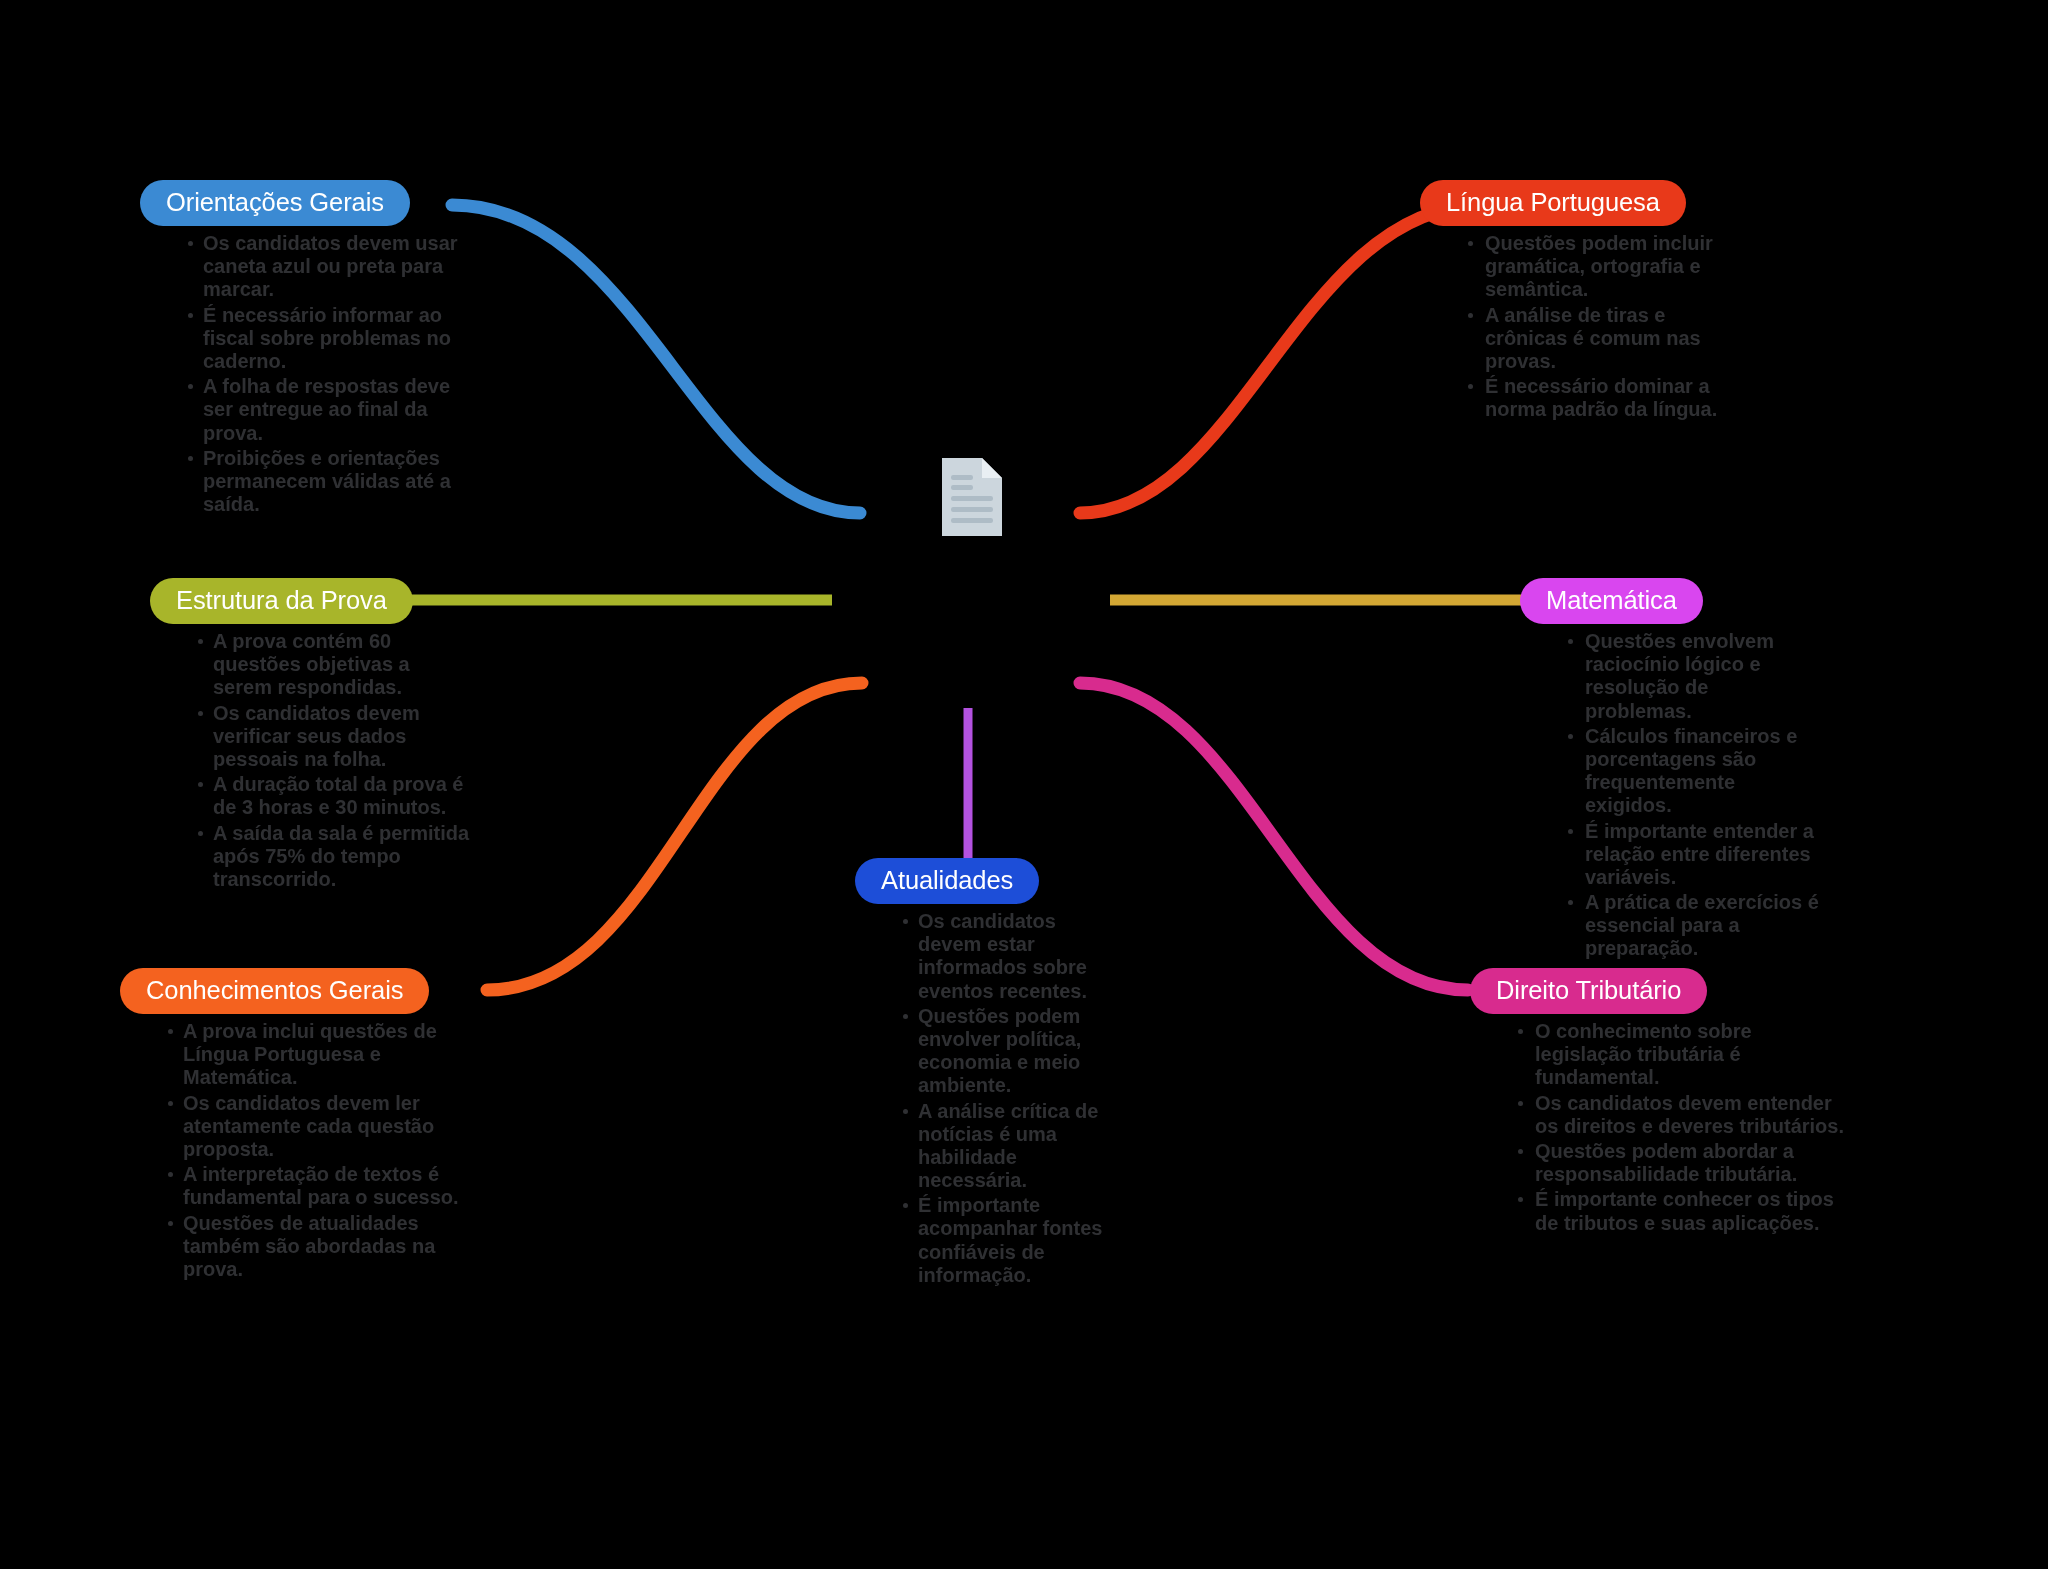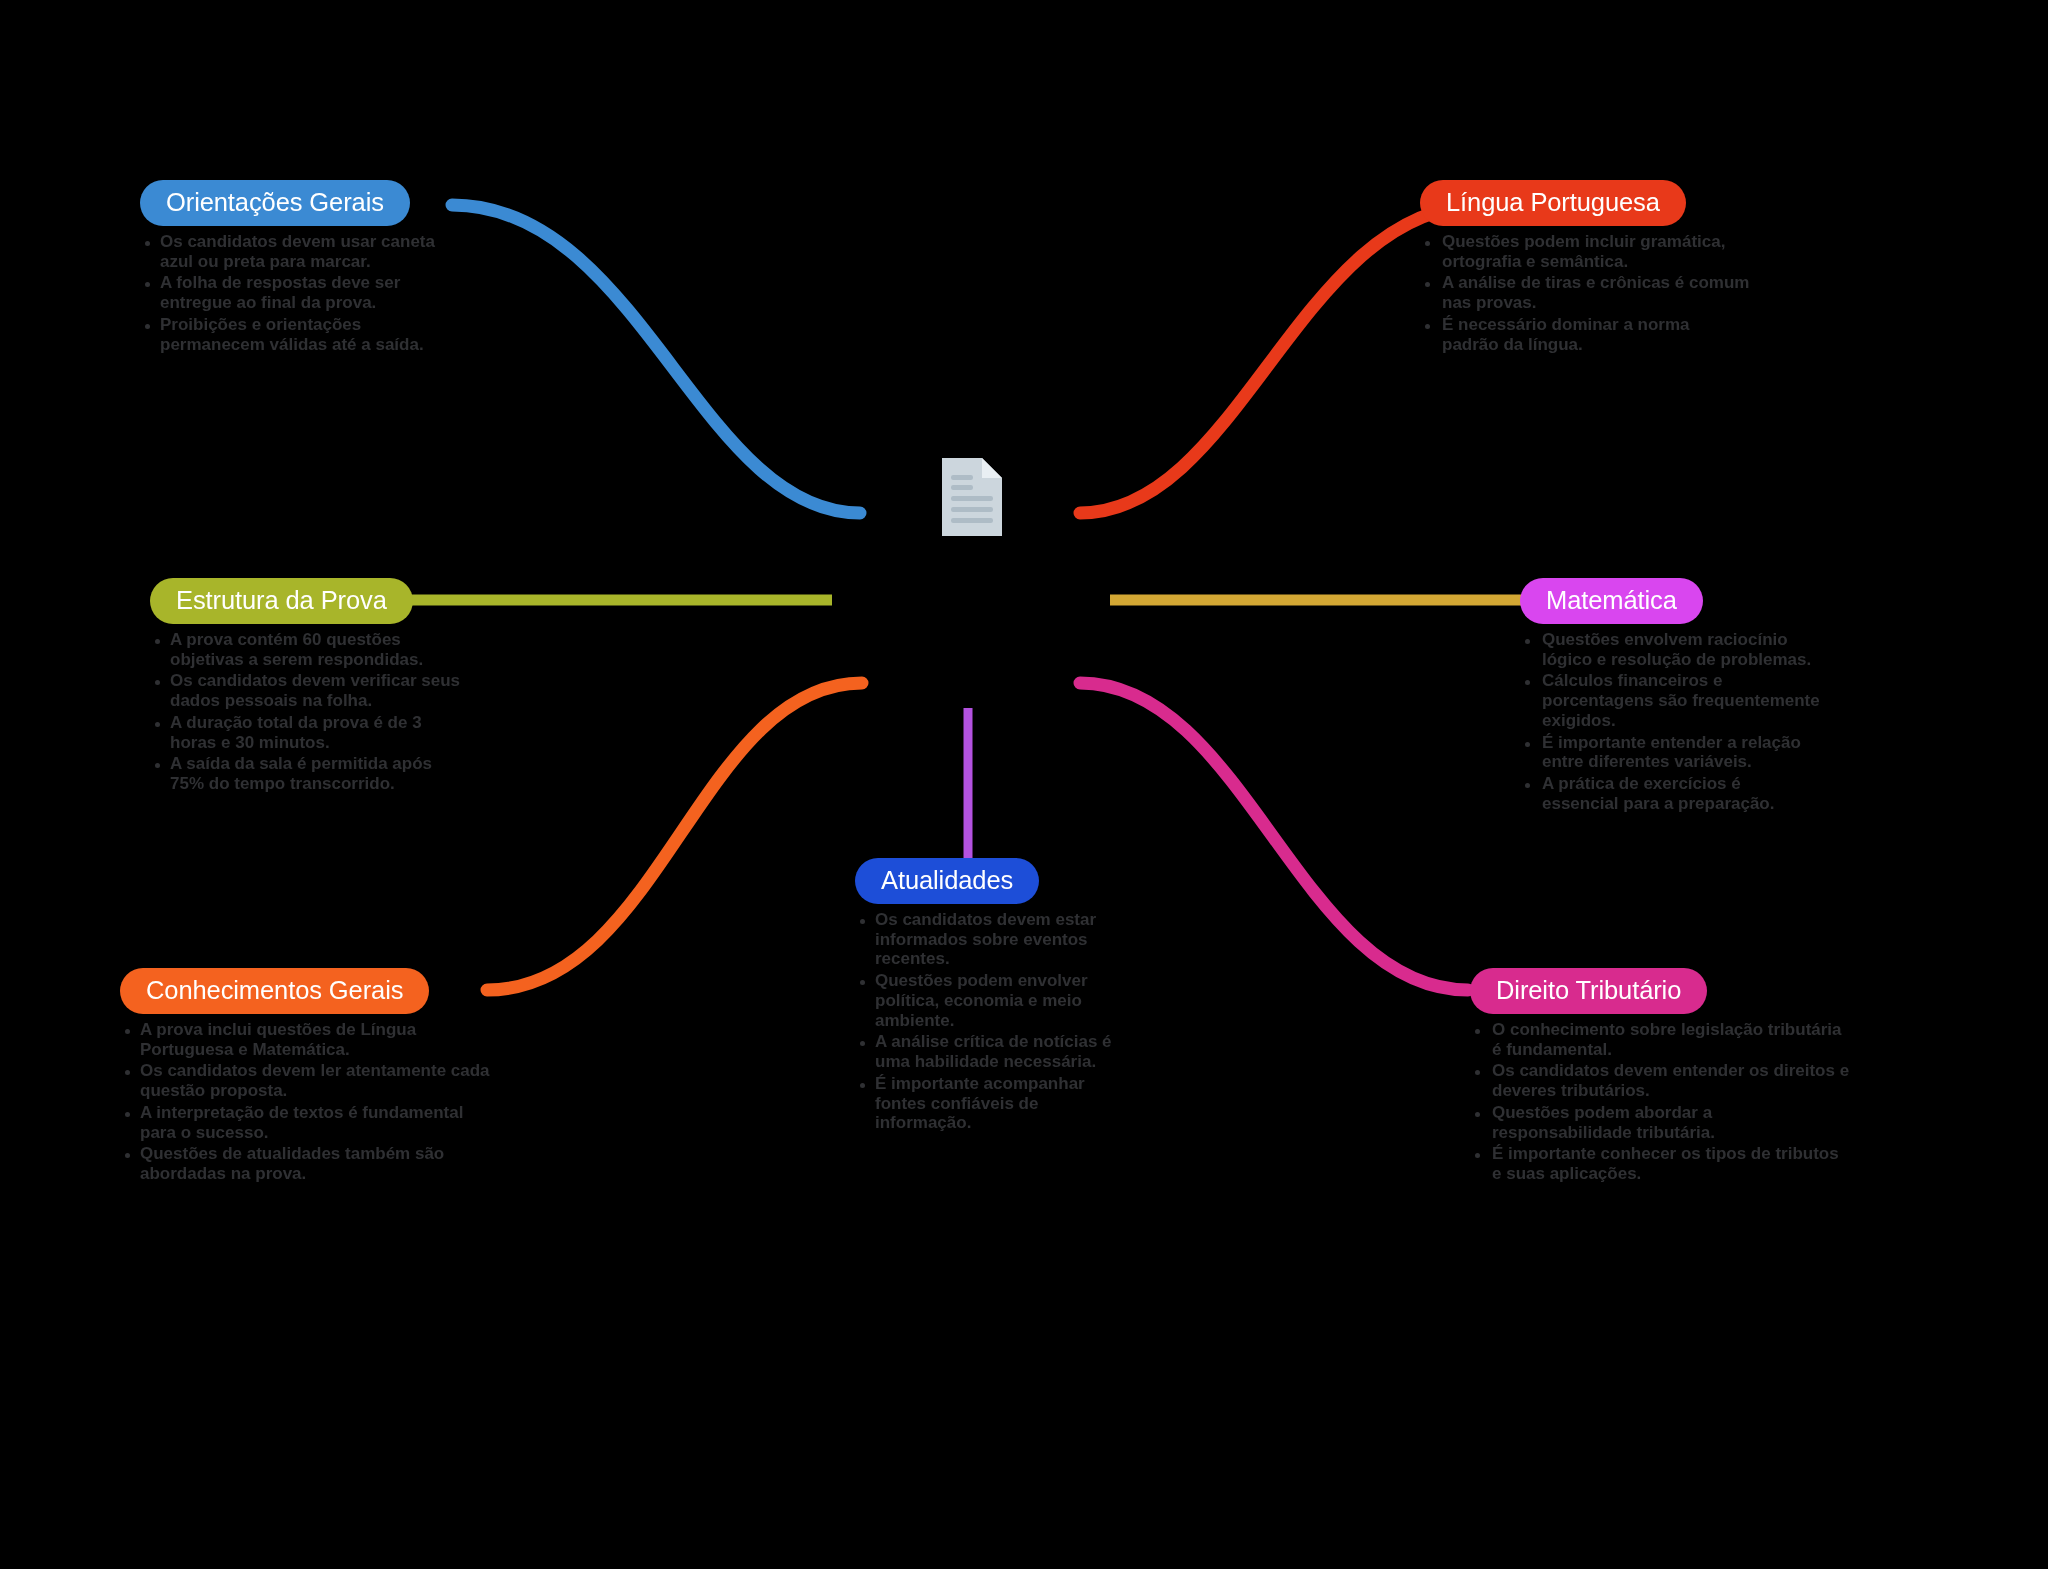--- a/index.html
+++ b/index.html
@@ -50,25 +50,26 @@
   }
   .pill-row.left-align  { justify-content: flex-start; }
   ul.bullets {
     list-style: none;
     margin: 6px 0 0 0;
     padding: 0;
   }
   ul.bullets li {
     position: relative;
     color: #2f3033;
-    font-size: 17px;
+    font-size: 20px;
     line-height: 1.16;
     font-weight: bold;
     padding-left: 20px;
     margin-bottom: 2px;
+    margin-left: 43px;
   }
   ul.bullets li::before {
     content: "";
     position: absolute;
     left: 5px;
     top: 9px;
     width: 5px;
     height: 5px;
     border-radius: 50%;
     background: #2f3033;
@@ -120,20 +121,21 @@
       <rect x="13" y="63" width="42" height="5" rx="2.2"></rect>
     </g>
   </svg>
 
   <div class="branch" id="branch-orientacoes">
     <div class="pill-row left-align">
       <div class="pill" style="background:#3b8ad3">Orientações Gerais</div>
     </div>
     <ul class="bullets">
       <li>Os candidatos devem usar caneta azul ou preta para marcar.</li>
+      <li>É necessário informar ao fiscal sobre problemas no caderno.</li>
       <li>A folha de respostas deve ser entregue ao final da prova.</li>
       <li>Proibições e orientações permanecem válidas até a saída.</li>
     </ul>
   </div>
 
   <div class="branch" id="branch-lingua">
     <div class="pill-row left-align">
       <div class="pill" style="background:#e8391a">Língua Portuguesa</div>
     </div>
     <ul class="bullets">

